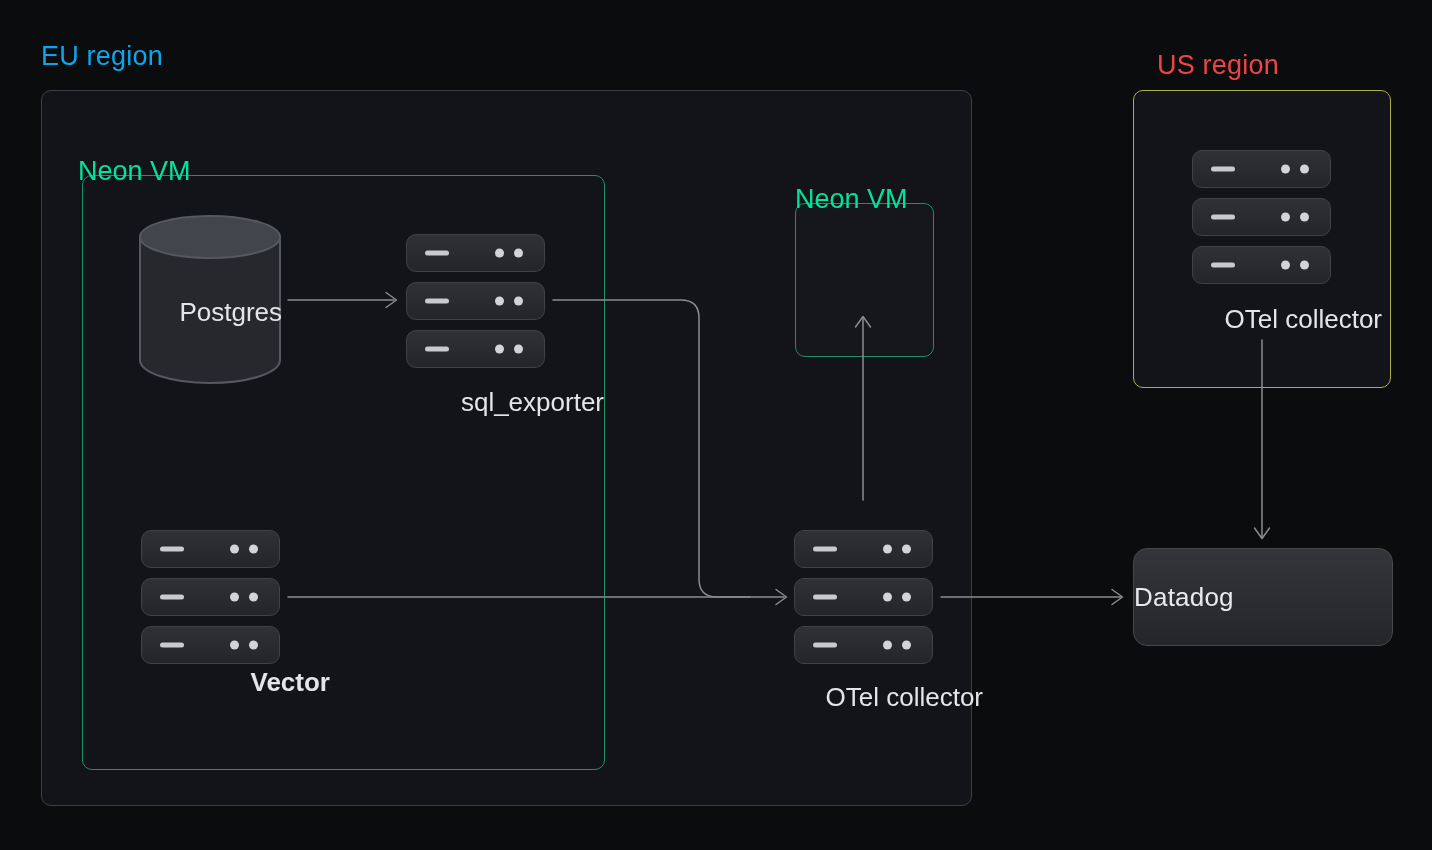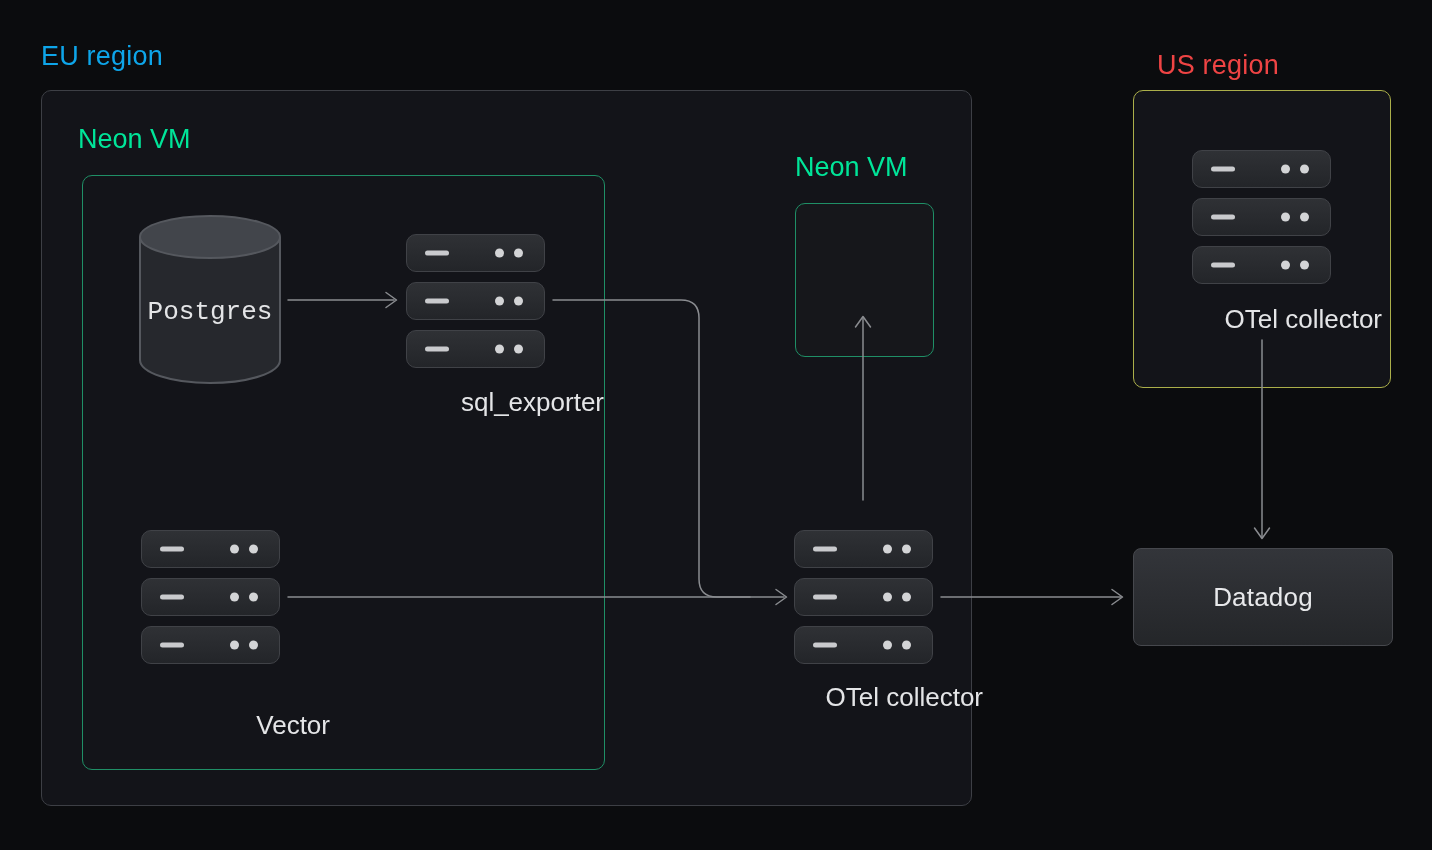--- a/index.html
+++ b/index.html
@@ -22,50 +22,50 @@
     left:795px;top:203px;width:137px;height:152px;
     border:1px solid #1f8f66;border-radius:10px;background:#16171b;
   }
   .us-box{
     left:1133px;top:90px;width:256px;height:296px;
     background:#131419;border:1px solid #abaf4a;border-radius:10px;
   }
   .datadog-box{
     left:1133px;top:548px;width:258px;height:96px;
     background:linear-gradient(180deg,#33353a 0%,#242629 100%);
-    border:1px solid #46484d;border-radius:8px;
-    display:flex;align-items:center;justify-content:center;
+    border:1px solid #46484d;border-radius:14px;
+    display:flex;align-items:center;
     font-size:26px;color:#e8e9eb;letter-spacing:.2px;
   }
   
   .region-label{font-size:27px;letter-spacing:.2px;white-space:nowrap;}
   .region-label.eu{left:41px;top:41px;color:#0ea5e9;}
   .region-label.us{left:1133px;top:50px;color:#ef4444;margin-left:24px;}
-  .vm-label{font-size:27px;color:#00e599;white-space:nowrap;}
+  .vm-label{font-size:27px;color:#00e599;white-space:nowrap;margin-top:32px;}
   .vm-label.v1{left:78px;top:124px;}
   .vm-label.v2{left:795px;top:152px;}
   .node-label{font-size:26px;color:#e4e5e7;text-align:right;white-space:nowrap;}
   
   .rack{display:flex;flex-direction:column;gap:10px;}
   .rack-bar{
     width:139px;height:38px;box-sizing:border-box;border-radius:10px;
     background:linear-gradient(180deg,#2f3135 0%,#232529 100%);
     border:1px solid #404247;position:relative;
   }
   .rack-dash{
     position:absolute;left:18px;top:50%;transform:translateY(-50%);
     width:24px;height:5px;border-radius:3px;background:#c9cacd;
   }
   .rack-dots{
     position:absolute;right:21px;top:50%;transform:translateY(-50%);
     display:flex;gap:10px;
   }
   .rack-dot{width:9px;height:9px;border-radius:50%;background:#d3d4d6;}
   
-  .postgres-label{left:138px;top:297px;width:144px;text-align:center;font-family:Liberation Mono, monospace;}
+  .postgres-label{left:138px;top:297px;width:144px;text-align:right;}
   
   svg.connectors{left:0;top:0;pointer-events:none;}
   .edge{stroke:#8a8c90;stroke-width:1.5;fill:none;stroke-linecap:round;stroke-linejoin:round;}
   .z1{z-index:1}.z2{z-index:2}.z3{z-index:3}
 </style>
 </head>
 <body>
 
 <div class="abs eu-box z1"></div>
 <div class="abs us-box z1"></div>
@@ -152,21 +152,21 @@
       </div>
     </div>
   <div class="rack-bar">
       <div class="rack-dash"></div>
       <div class="rack-dots">
         <div class="rack-dot"></div>
         <div class="rack-dot"></div>
       </div>
     </div>
 </div>
-<div class="abs node-label z3" style="left:90px;top:710px;width:240px;">Vector</div>
+<div class="abs node-label z3" style="left:90px;top:667px;width:240px;font-weight:bold;">Vector</div>
 
 <div class="abs rack z3" style="left:794px;top:530px;">
   <div class="rack-bar">
       <div class="rack-dash"></div>
       <div class="rack-dots">
         <div class="rack-dot"></div>
         <div class="rack-dot"></div>
       </div>
     </div>
   <div class="rack-bar">

